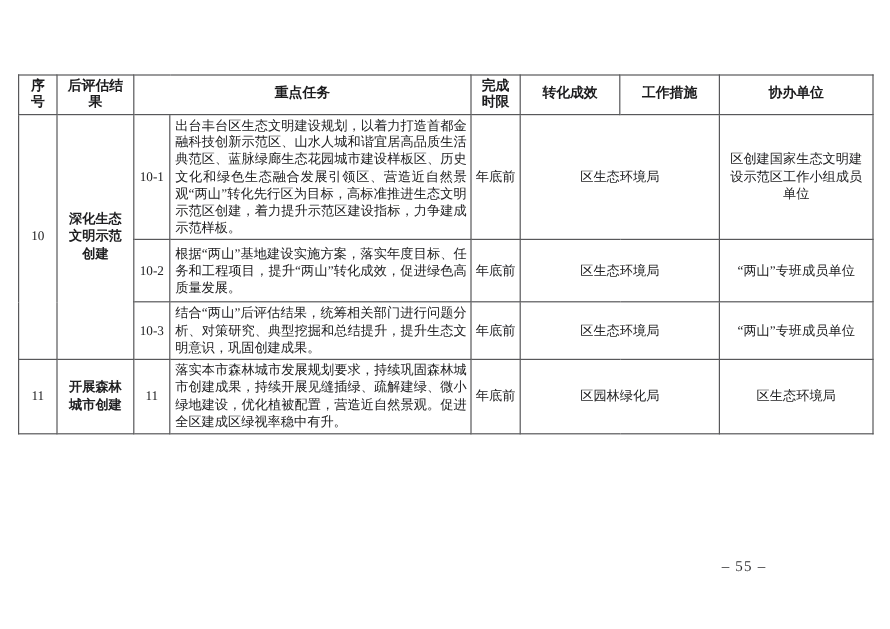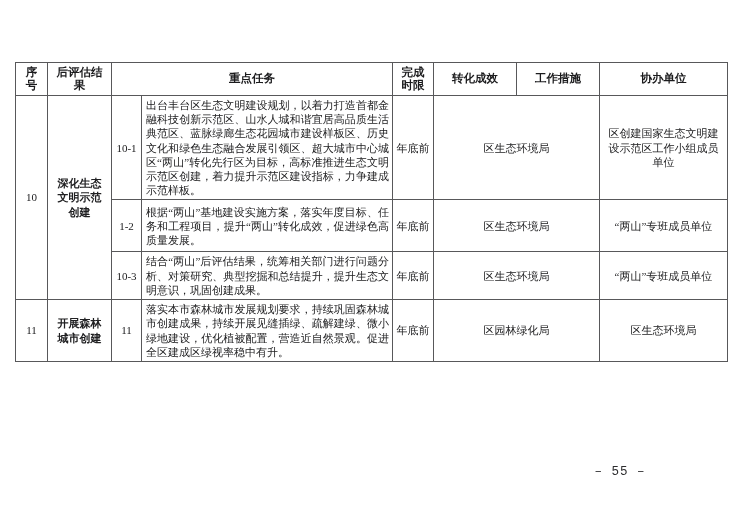--- a/index.html
+++ b/index.html
@@ -51,21 +51,21 @@
   tr.hrow { height: 33px; }
   tr.r1 { height: 101px; }
   tr.r2 { height: 52px; }
   tr.r3 { height: 47px; }
   tr.r4 { height: 62px; }
   .page-number {
     position: absolute;
     left: 588px; top: 465px;
     width: 64px;
     text-align: center;
-    font-family: Liberation Mono, monospace;
+    font-family: Liberation Serif, serif;
     font-size: 12.5px;
     color: #2c2c2e;
     letter-spacing: 1px;
   }
 </style>
 </head>
 <body>
 
 <div class="page">
 
@@ -89,27 +89,27 @@
         <th>转化成效</th>
         <th>工作措施</th>
         <th>协办单位</th>
       </tr>
     </thead>
     <tbody>
       <tr class="r1">
         <td rowspan="3">10</td>
         <td rowspan="3" class="task-cell">深化生态文明示范创建</td>
         <td>10-1</td>
-        <td class="measure-text">出台丰台区生态文明建设规划，以着力打造首都金融科技创新示范区、山水人城和谐宜居高品质生活典范区、蓝脉绿廊生态花园城市建设样板区、历史文化和绿色生态融合发展引领区、超大城市中心城区“两山”转化先行区为目标，高标准推进生态文明示范区创建，着力提升示范区建设指标，力争建成示范样板。</td>
+        <td class="measure-text">出台丰台区生态文明建设规划，以着力打造首都金融科技创新示范区、山水人城和谐宜居高品质生活典范区、蓝脉绿廊生态花园城市建设样板区、历史文化和绿色生态融合发展引领区、营造近自然景观“两山”转化先行区为目标，高标准推进生态文明示范区创建，着力提升示范区建设指标，力争建成示范样板。</td>
         <td>年底前</td>
         <td colspan="2">区生态环境局</td>
         <td class="assist-cell">区创建国家生态文明建设示范区工作小组成员单位</td>
       </tr>
       <tr class="r2">
-        <td>1-2</td>
+        <td>10-2</td>
         <td class="measure-text">根据“两山”基地建设实施方案，落实年度目标、任务和工程项目，提升“两山”转化成效，促进绿色高质量发展。</td>
         <td>年底前</td>
         <td colspan="2">区生态环境局</td>
         <td class="assist-cell">“两山”专班成员单位</td>
       </tr>
       <tr class="r3">
         <td>10-3</td>
         <td class="measure-text">结合“两山”后评估结果，统筹相关部门进行问题分析、对策研究、典型挖掘和总结提升，提升生态文明意识，巩固创建成果。</td>
         <td>年底前</td>
         <td colspan="2">区生态环境局</td>

